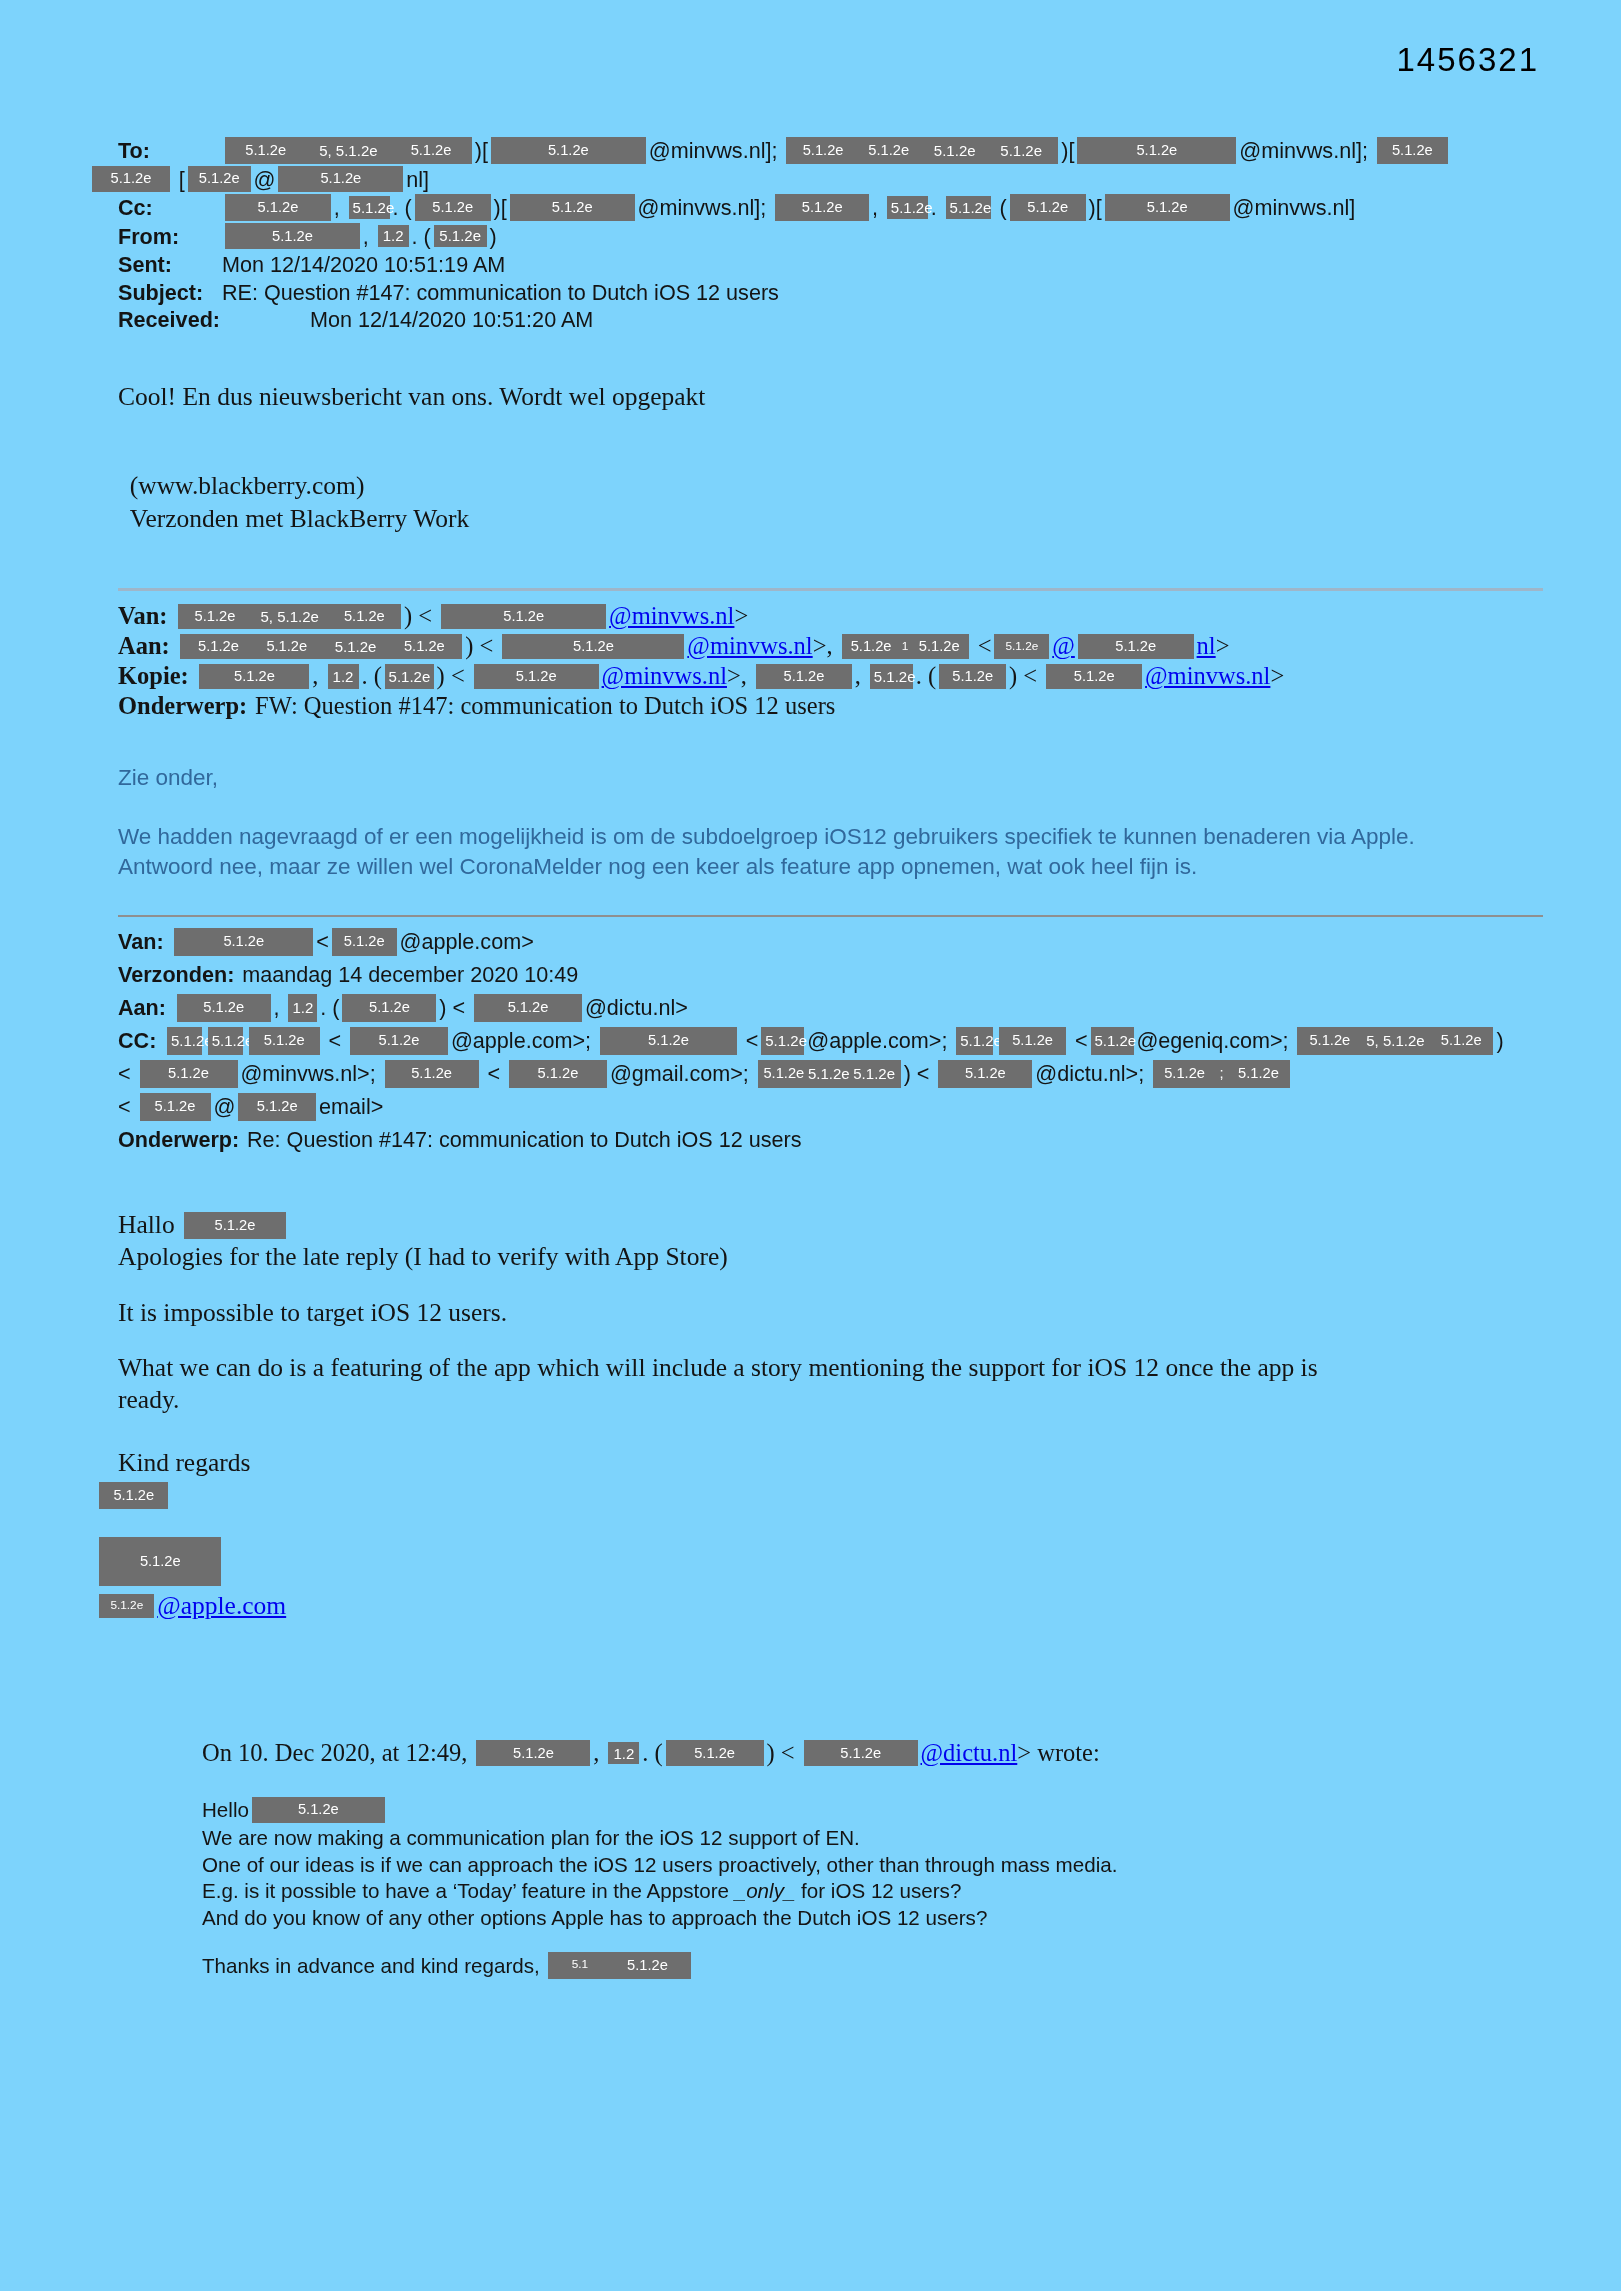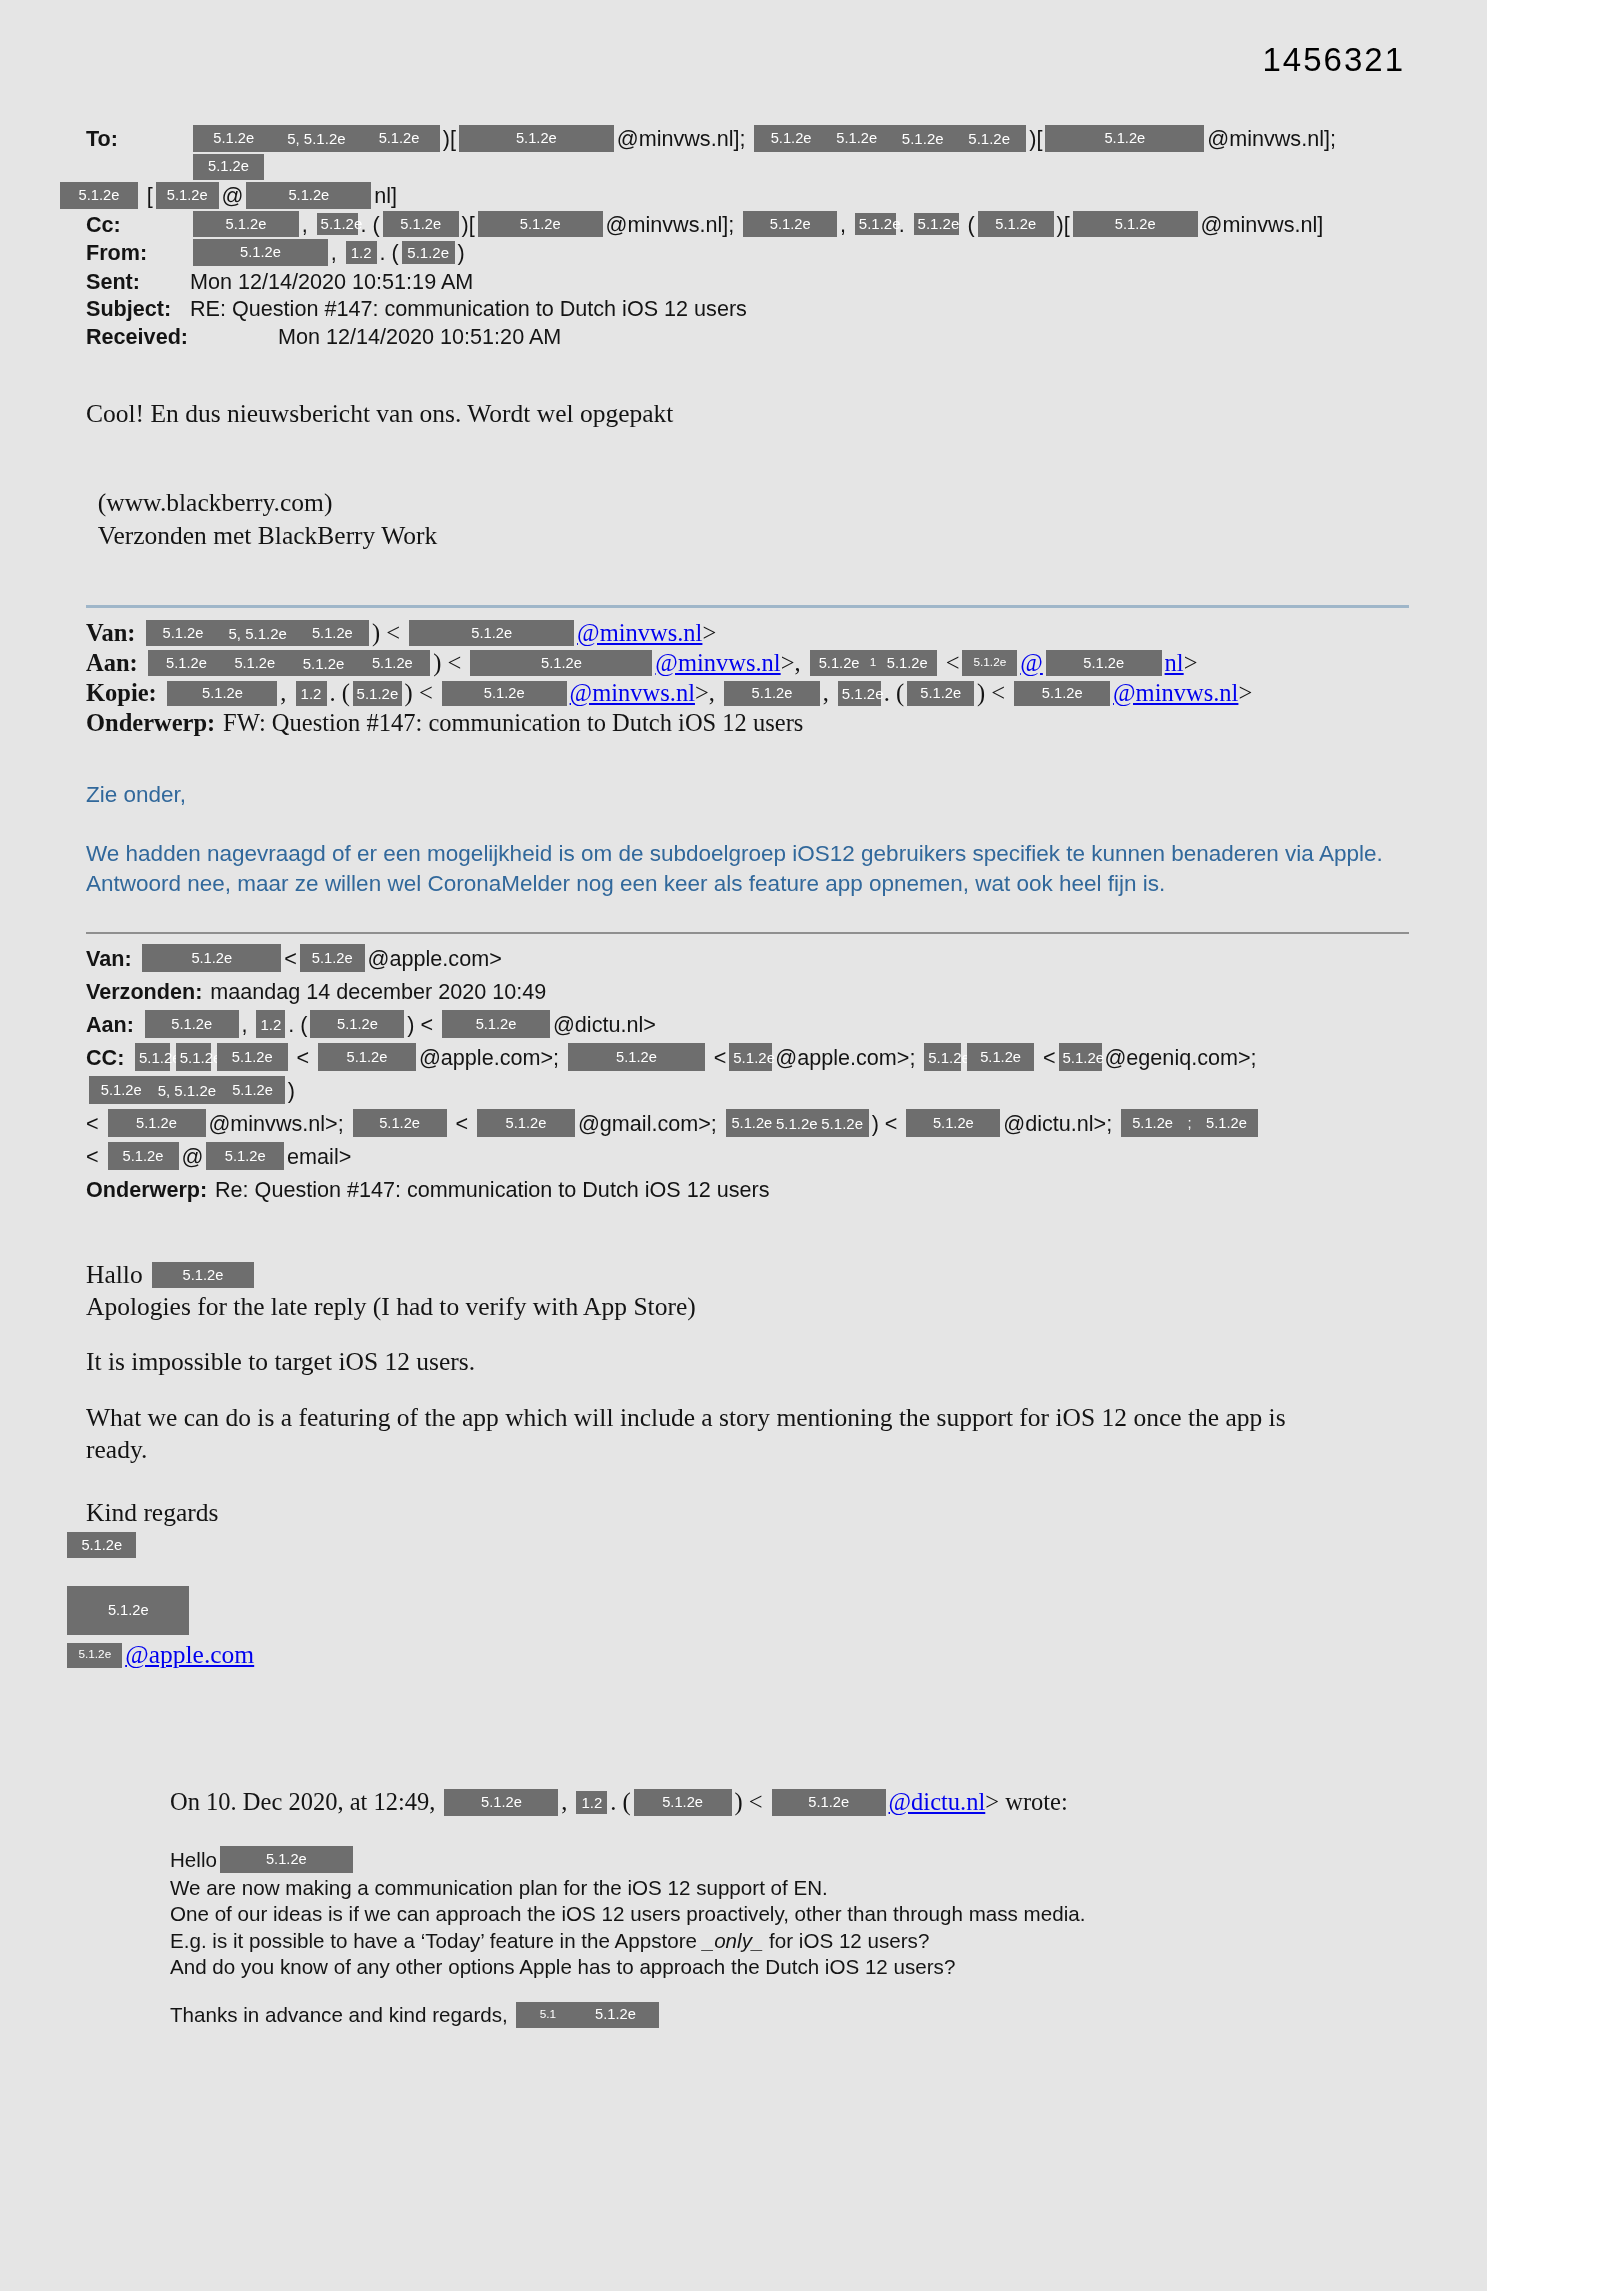--- a/index.html
+++ b/index.html
@@ -4,25 +4,25 @@
 <style>
   :root{
     --redaction-bg:#6e6e6e;
     --redaction-text:#ffffff;
     --link-blue:#0101ee;
     --body-blue:#31689b;
     --divider-blue:#9fb6c9;
     --divider-gray:#8f8f8f;
   }
   html,body{margin:0;padding:0;background:#ffffff;}
-  .page{position:relative;width:1487px;height:2292px;background:#e5e5e5;overflow:hidden;
+  .page{position:relative;width:1621px;height:2292px;background:#7dd3fc;overflow:hidden;
         font-family:"Liberation Serif",serif;color:#141414;}
   .page-number{position:absolute;top:41px;right:82px;font-family:"Liberation Sans",sans-serif;
         font-size:33px;letter-spacing:2px;color:#000;}
-  .content{padding:125px 78px 0 86px;}
+  .content{padding:125px 78px 0 118px;margin-top:12px;}
 
   
   .redact{display:inline-flex;align-items:center;justify-content:space-around;
         background:var(--redaction-bg);height:26.5px;vertical-align:middle;margin:0 2.9px;
         padding:0 3.9px;box-sizing:border-box;position:relative;top:-2px;}
   .redact .ch{color:var(--redaction-text);font-family:"Liberation Sans",sans-serif;
         line-height:1;white-space:nowrap;}
   .ch.lg{font-size:14.7px;}
   .ch.sm{font-size:11.8px;}
   .ch.xs{font-size:15px;}

